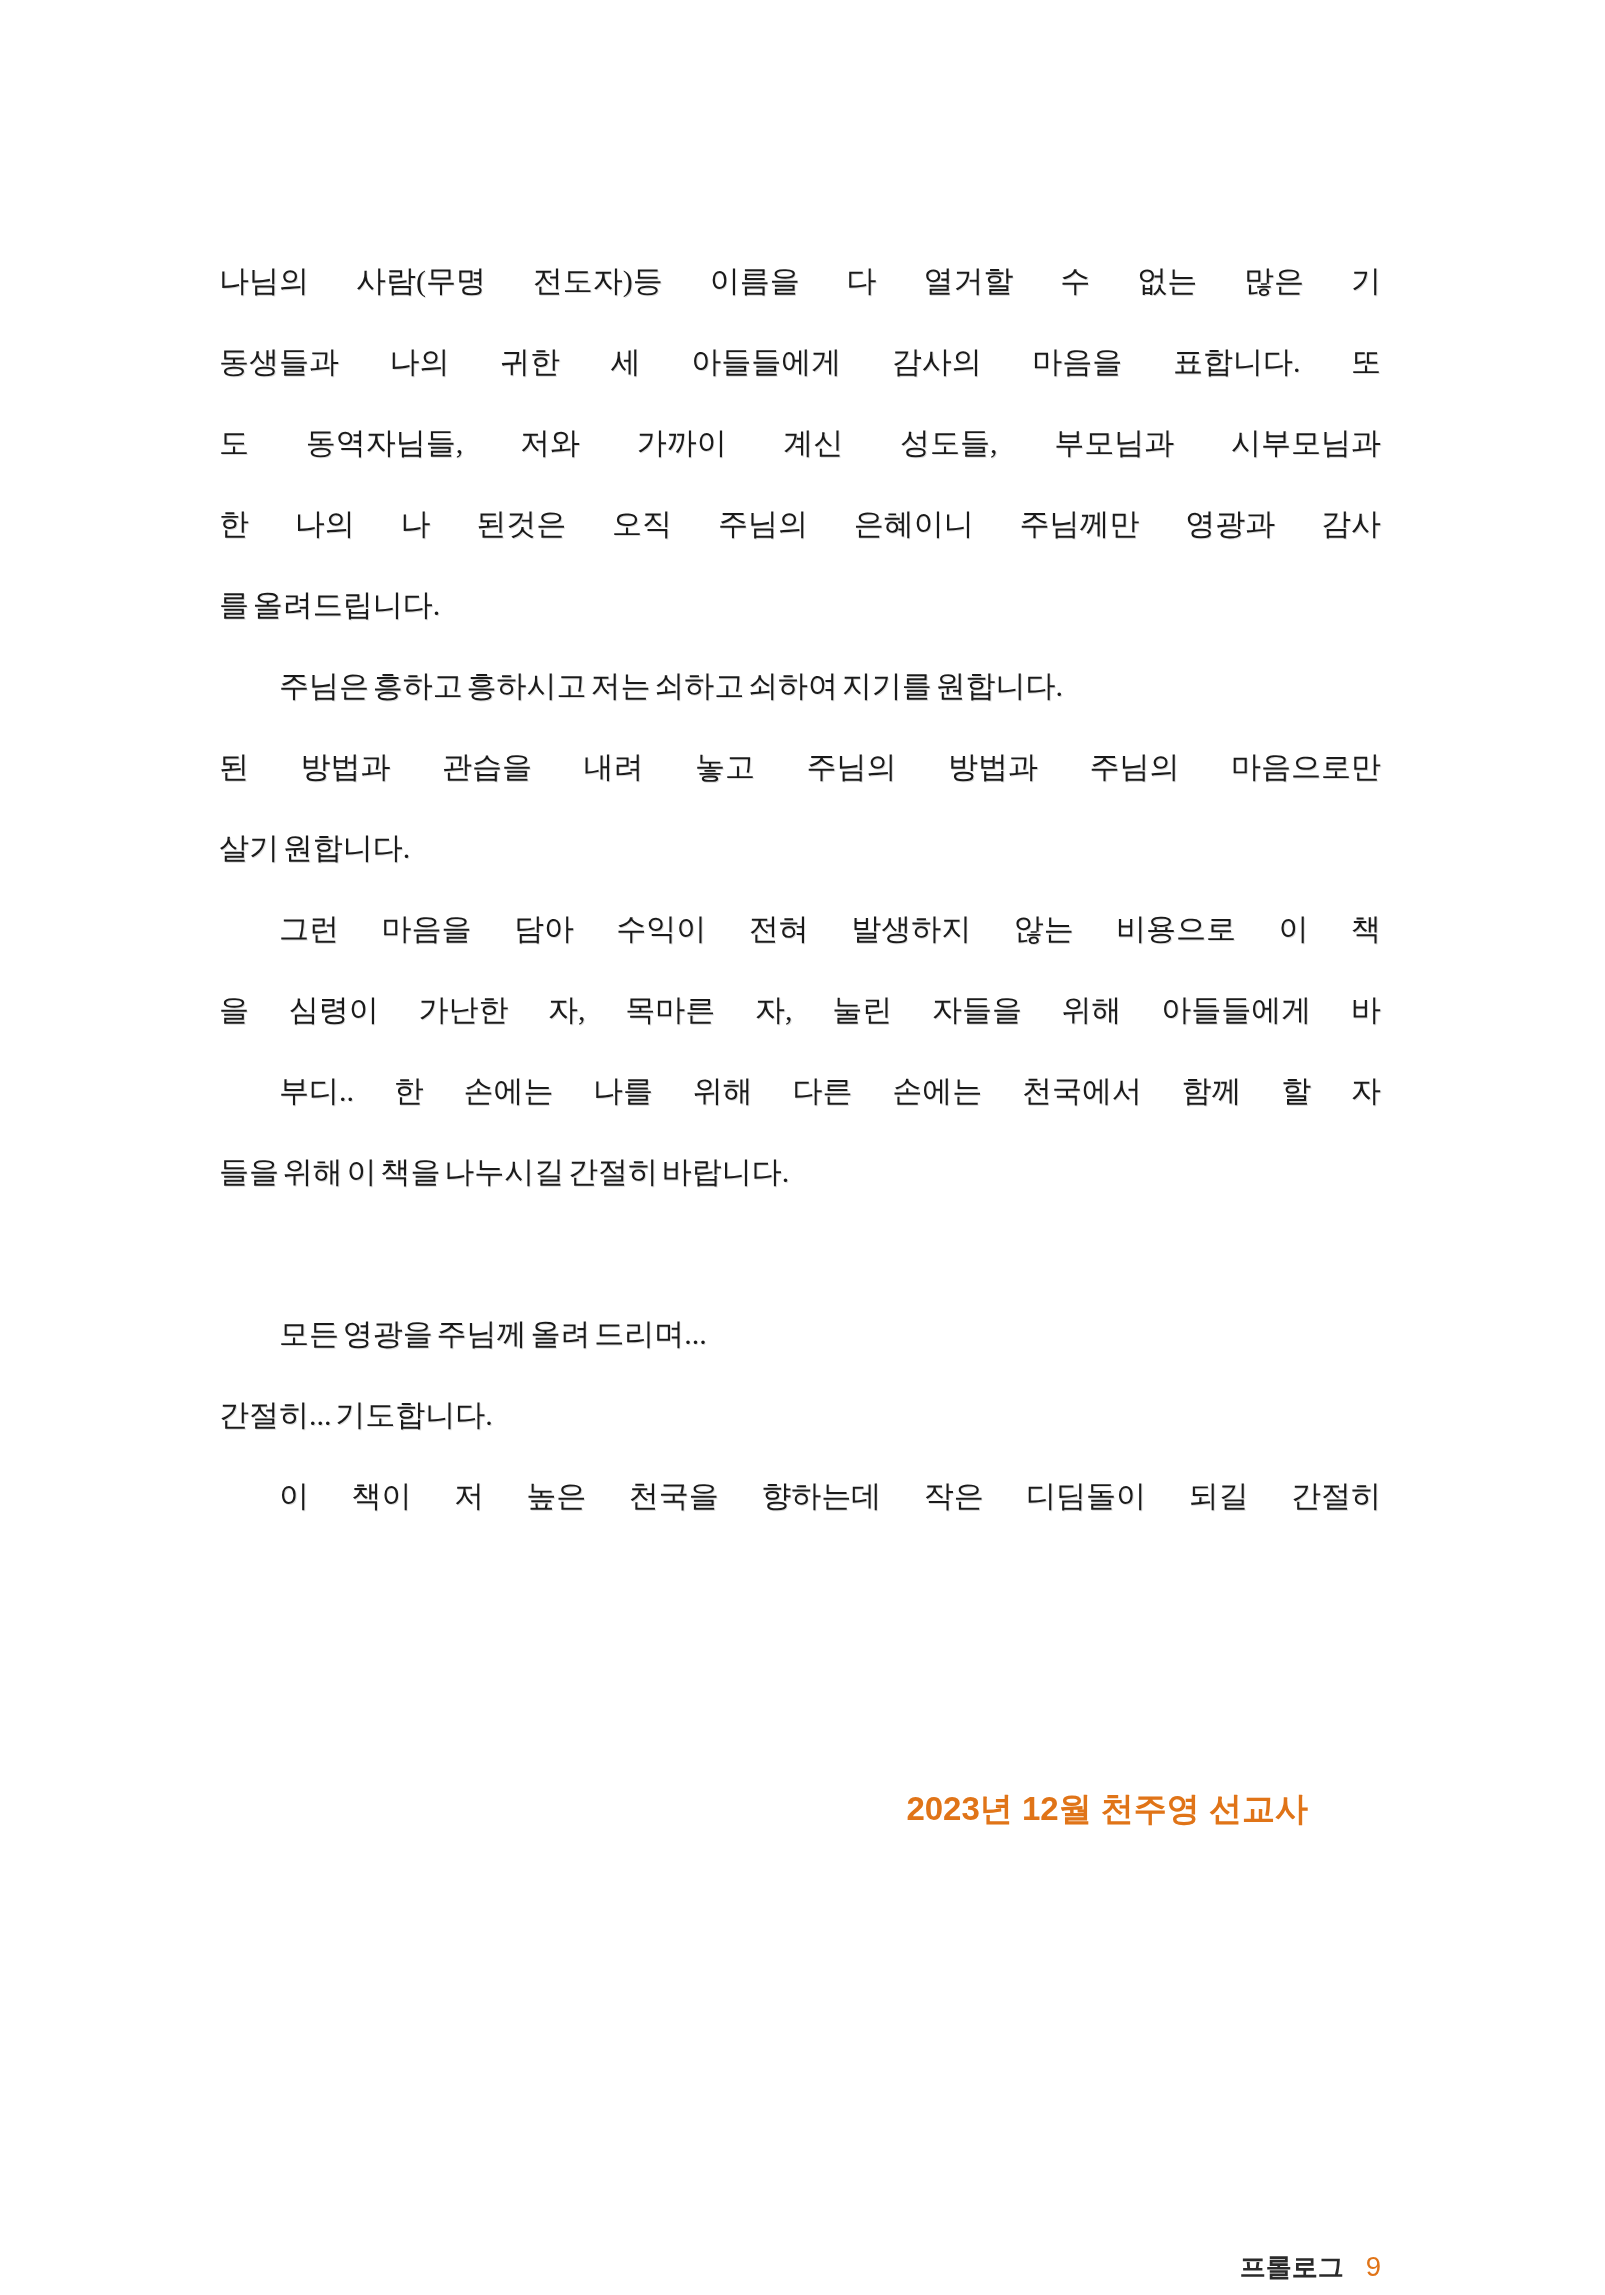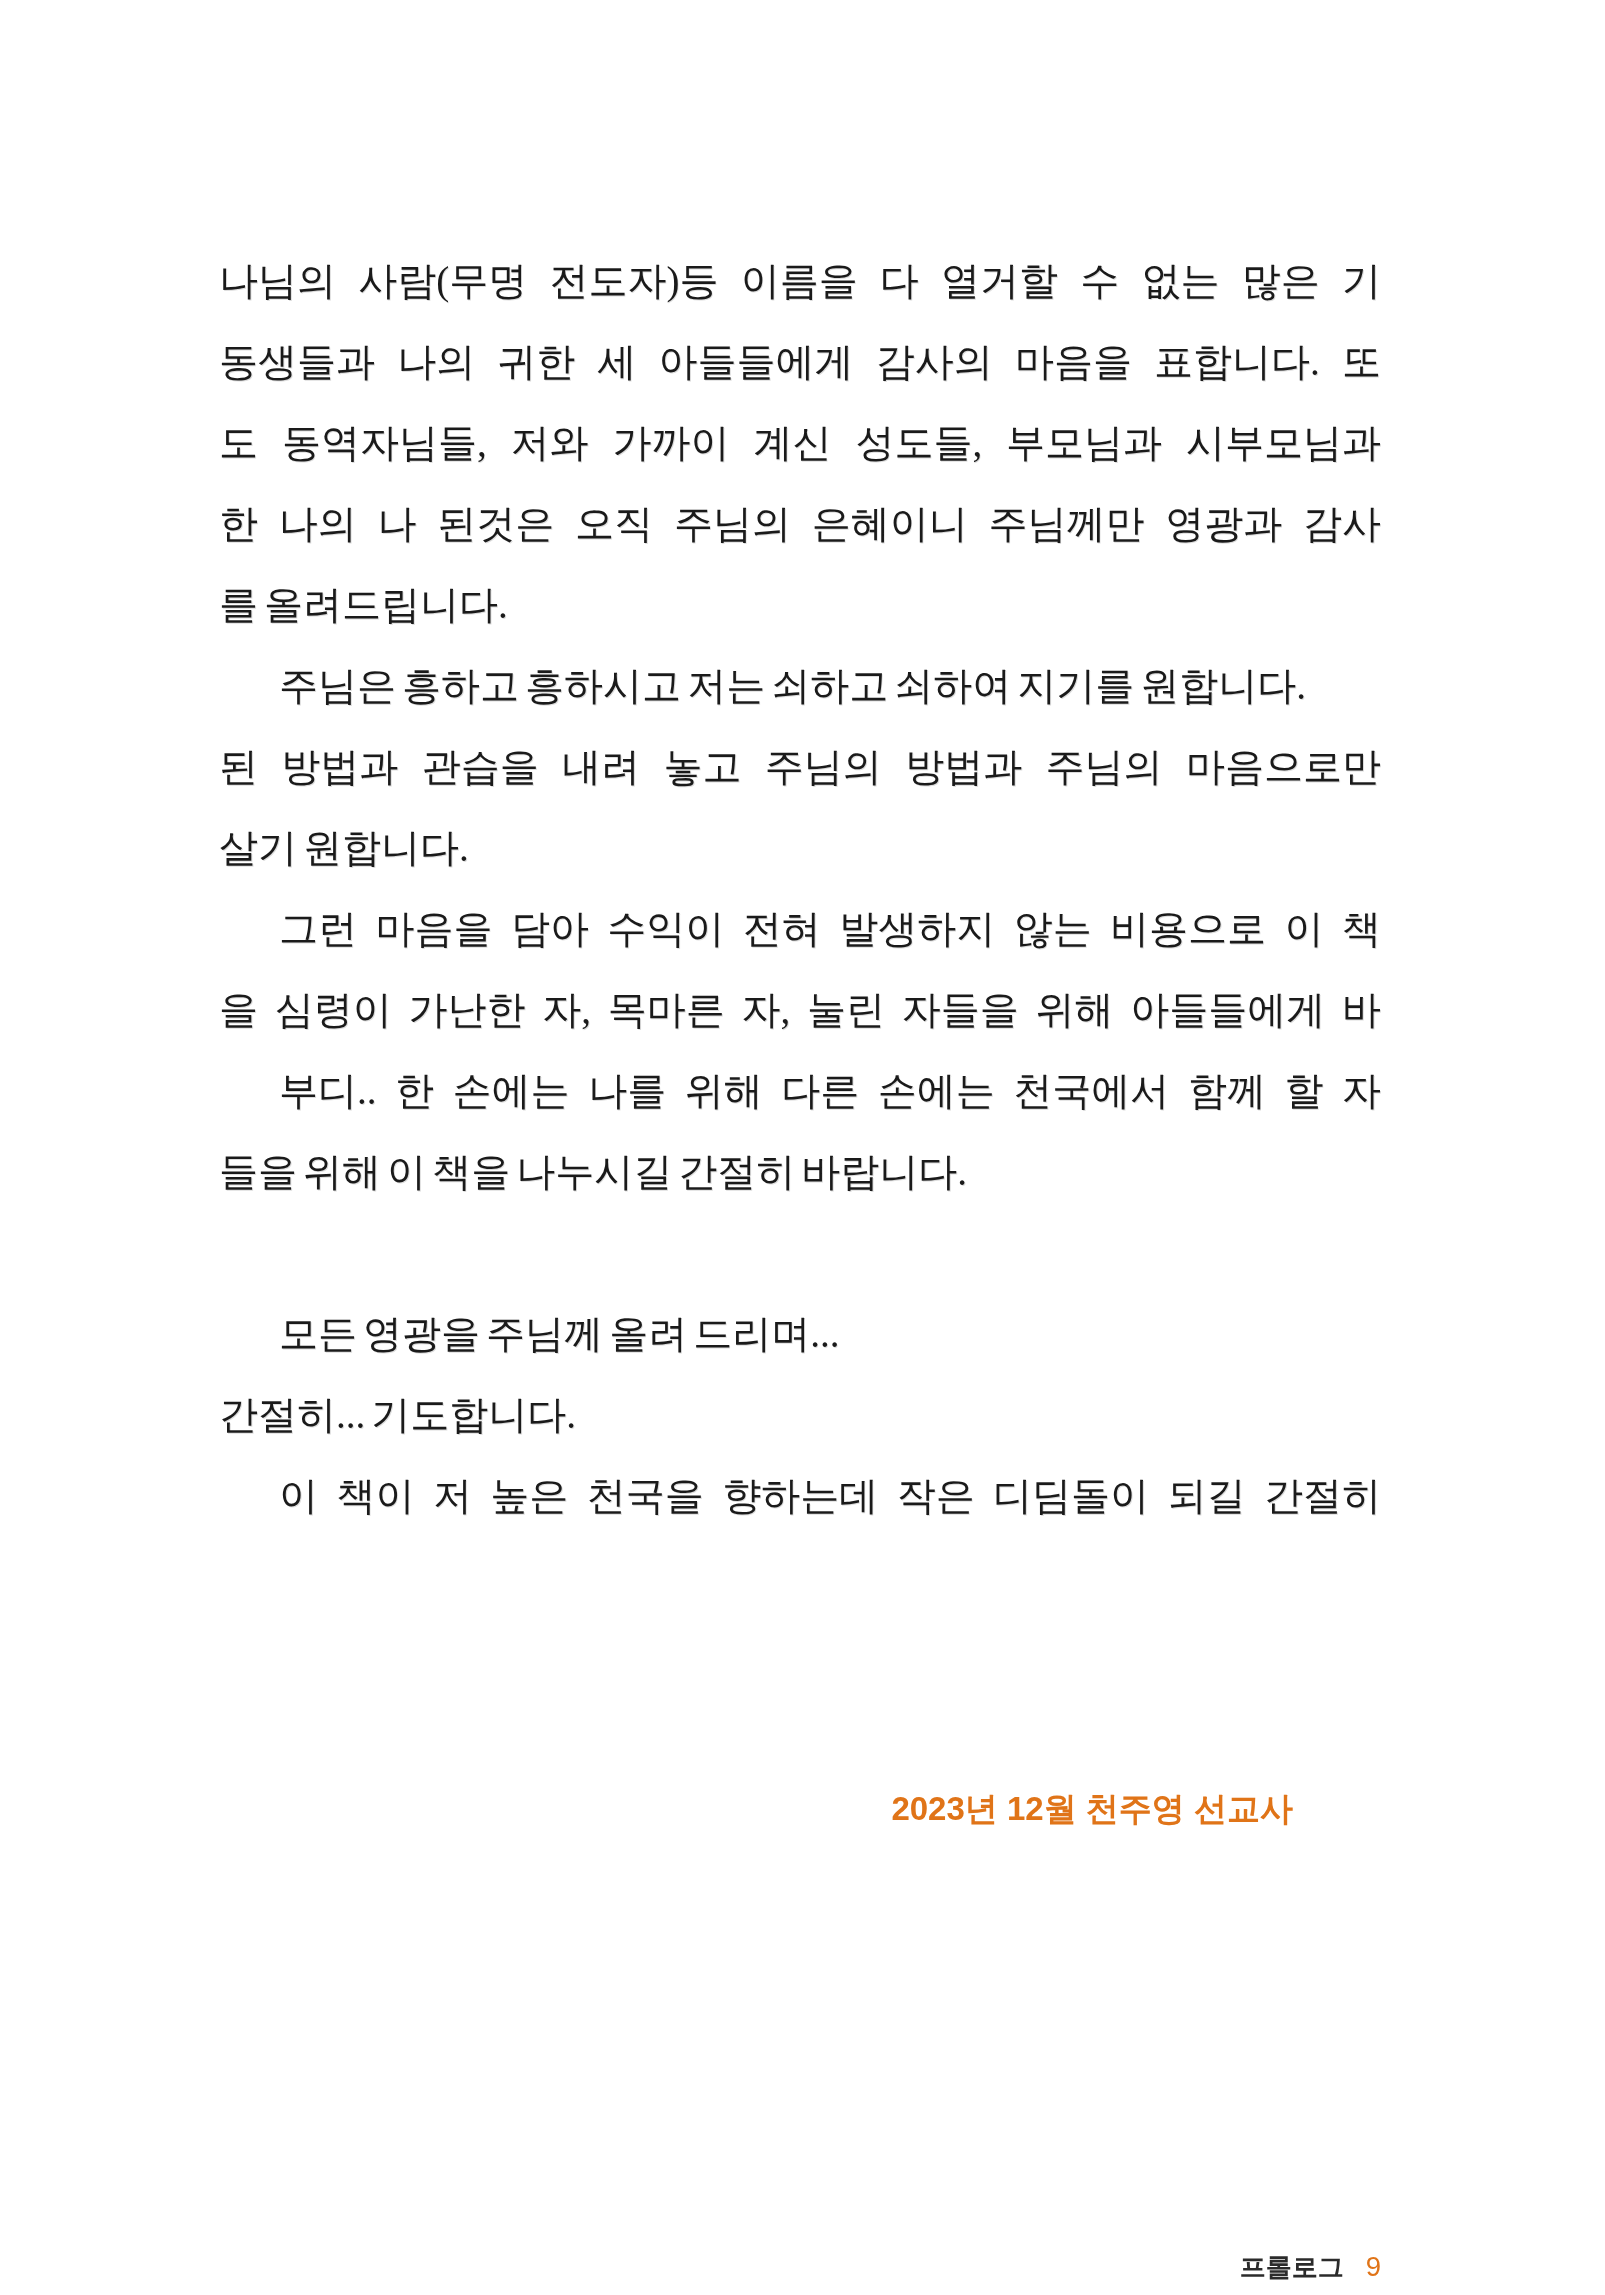--- a/index.html
+++ b/index.html
@@ -14,21 +14,21 @@
     background: #ffffff;
     overflow: hidden;
     font-family: "Liberation Serif", "DejaVu Serif", serif;
   }
   
   .body-text {
     position: absolute;
     left: 219px;
     top: 240px;
     width: 1162px;
-    font-size: 39px;
+    font-size: 30px;
     line-height: 81px;
     color: #1a1a1a;
     word-spacing: -3.7px;
     text-shadow: 0.9px 0.9px 0 rgba(60,60,60,0.18);
   }
   .line {
     min-height: 81px;
   }
   .line.full {
     text-align: justify;
@@ -36,21 +36,21 @@
   }
   .line.indent {
     text-indent: 60px;
   }
   .line.spacer {
     height: 81px;
   }
   
   .signature {
     position: absolute;
-    left: 204px;
+    left: 219px;
     top: 1786px;
     width: 1162px;
     box-sizing: border-box;
     padding-right: 73px;
     text-align: right;
     font-family: "Liberation Sans", "DejaVu Sans", sans-serif;
     font-weight: 700;
     font-size: 33px;
     line-height: 46px;
     color: #e07418;

